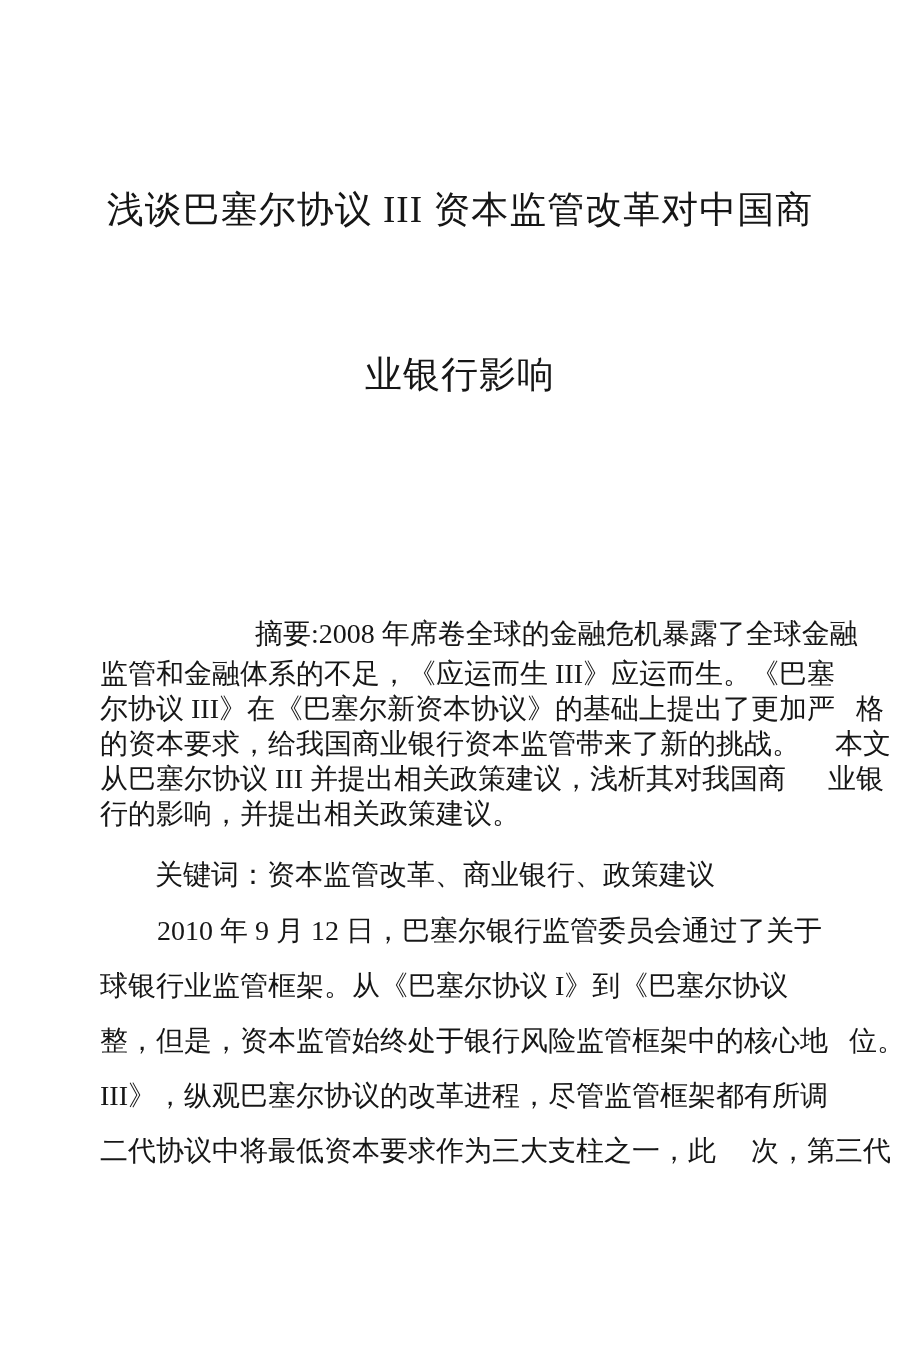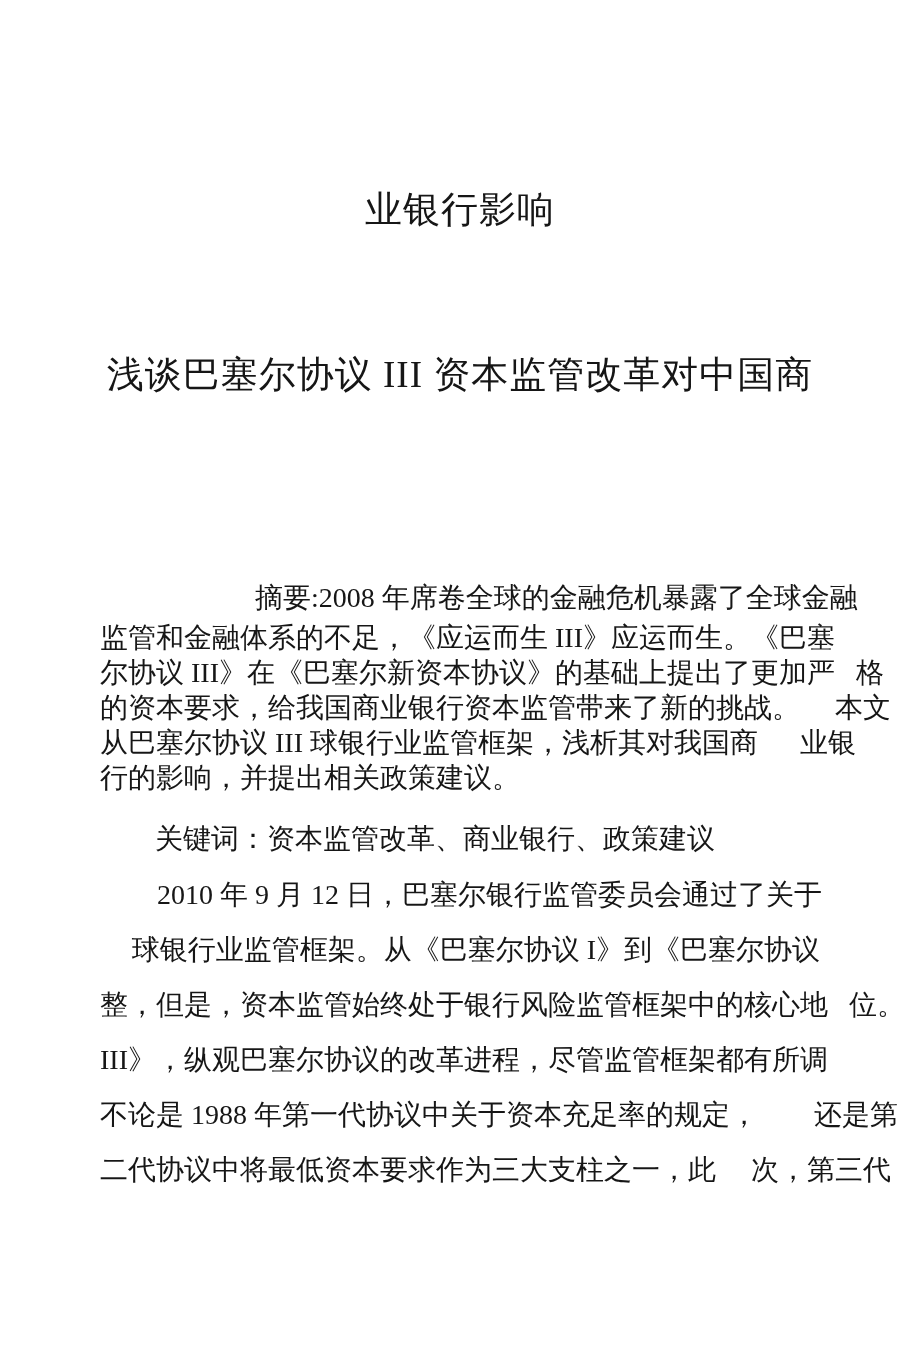--- a/index.html
+++ b/index.html
@@ -21,21 +21,21 @@
     margin: 72px 100px 0;
     font-size: 37px;
     font-weight: 400;
     line-height: 55px;
     text-align: center;
     white-space: pre;
     letter-spacing: 1px;
   }
   .line { white-space: pre; }
   .abstract {
-    margin: 64px 100px 0;
+    margin: 100px 100px 0;
     font-size: 28px;
   }
   .abstract-first {
     padding-left: 155px;
     line-height: 44px;
   }
   .abstract-rest .line {
     line-height: 35px;
   }
   .keywords {
@@ -43,51 +43,49 @@
     padding-left: 55px;
     font-size: 28px;
     line-height: 36px;
   }
   .body-text {
     margin: 10px 100px 0;
     font-size: 28px;
   }
   .body-text .line {
     line-height: 55px;
-    text-align: right;
   }
   .body-text .line:first-child {
     padding-left: 57px;
   }
 </style>
 </head>
 <body>
 
 <div class="page">
 
   <h1 class="title">
+    <div class="title-line">浅谈巴塞尔协议 III 资本监管改革对中国商</div>
     <div class="title-line">业银行影响</div>
-    <div class="title-line">浅谈巴塞尔协议 III 资本监管改革对中国商</div>
   </h1>
 
   <section class="abstract">
     <div class="line abstract-first">摘要:2008 年席卷全球的金融危机暴露了全球金融</div>
     <div class="abstract-rest">
         <div class="line">监管和金融体系的不足，《应运而生 III》应运而生。《巴塞</div>
         <div class="line">尔协议 III》在《巴塞尔新资本协议》的基础上提出了更加严   格</div>
         <div class="line">的资本要求，给我国商业银行资本监管带来了新的挑战。     本文</div>
-        <div class="line">从巴塞尔协议 III 球银行业监管框架，浅析其对我国商      业银</div>
+        <div class="line">从巴塞尔协议 III 并提出相关政策建议，浅析其对我国商      业银</div>
         <div class="line">行的影响，并提出相关政策建议。</div>
       </div>
   </section>
 
   <div class="line keywords">关键词：资本监管改革、商业银行、政策建议</div>
 
   <section class="body-text">
       <div class="line">2010 年 9 月 12 日，巴塞尔银行监管委员会通过了关于</div>
       <div class="line">球银行业监管框架。从《巴塞尔协议 I》到《巴塞尔协议</div>
       <div class="line">整，但是，资本监管始终处于银行风险监管框架中的核心地   位。</div>
       <div class="line">III》，纵观巴塞尔协议的改革进程，尽管监管框架都有所调</div>
-      <div class="line">不论是 1988 年第一代协议中关于资本充足率的规定，        还是第</div>
       <div class="line">二代协议中将最低资本要求作为三大支柱之一，此     次，第三代</div>
     </section>
 
 </div>
 
 </body></html>

